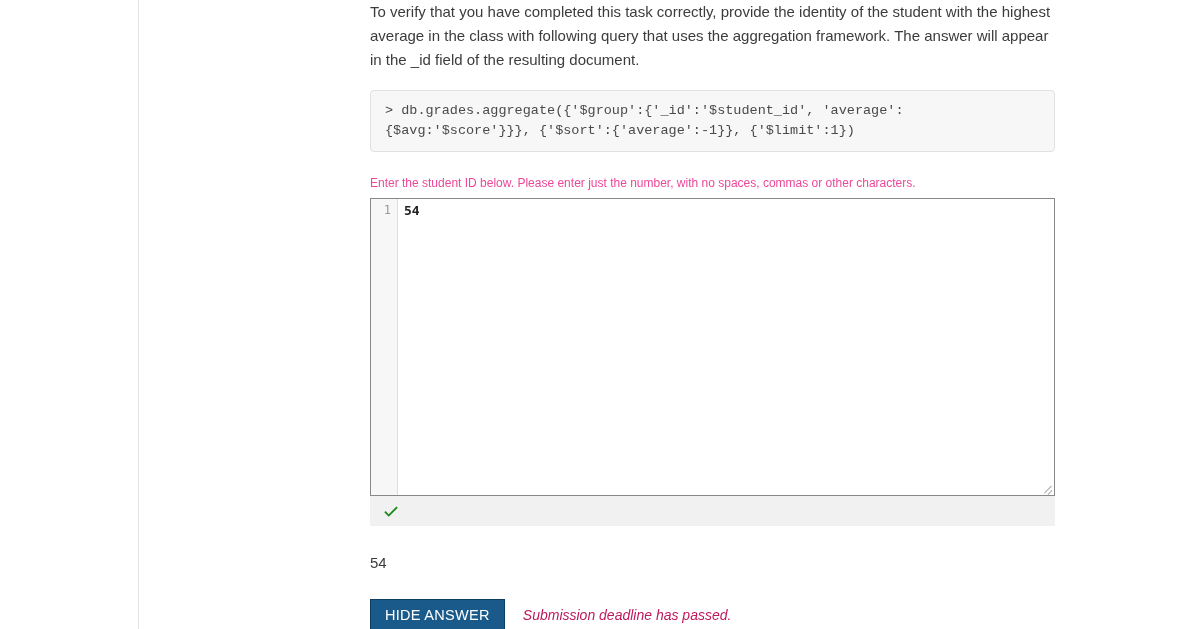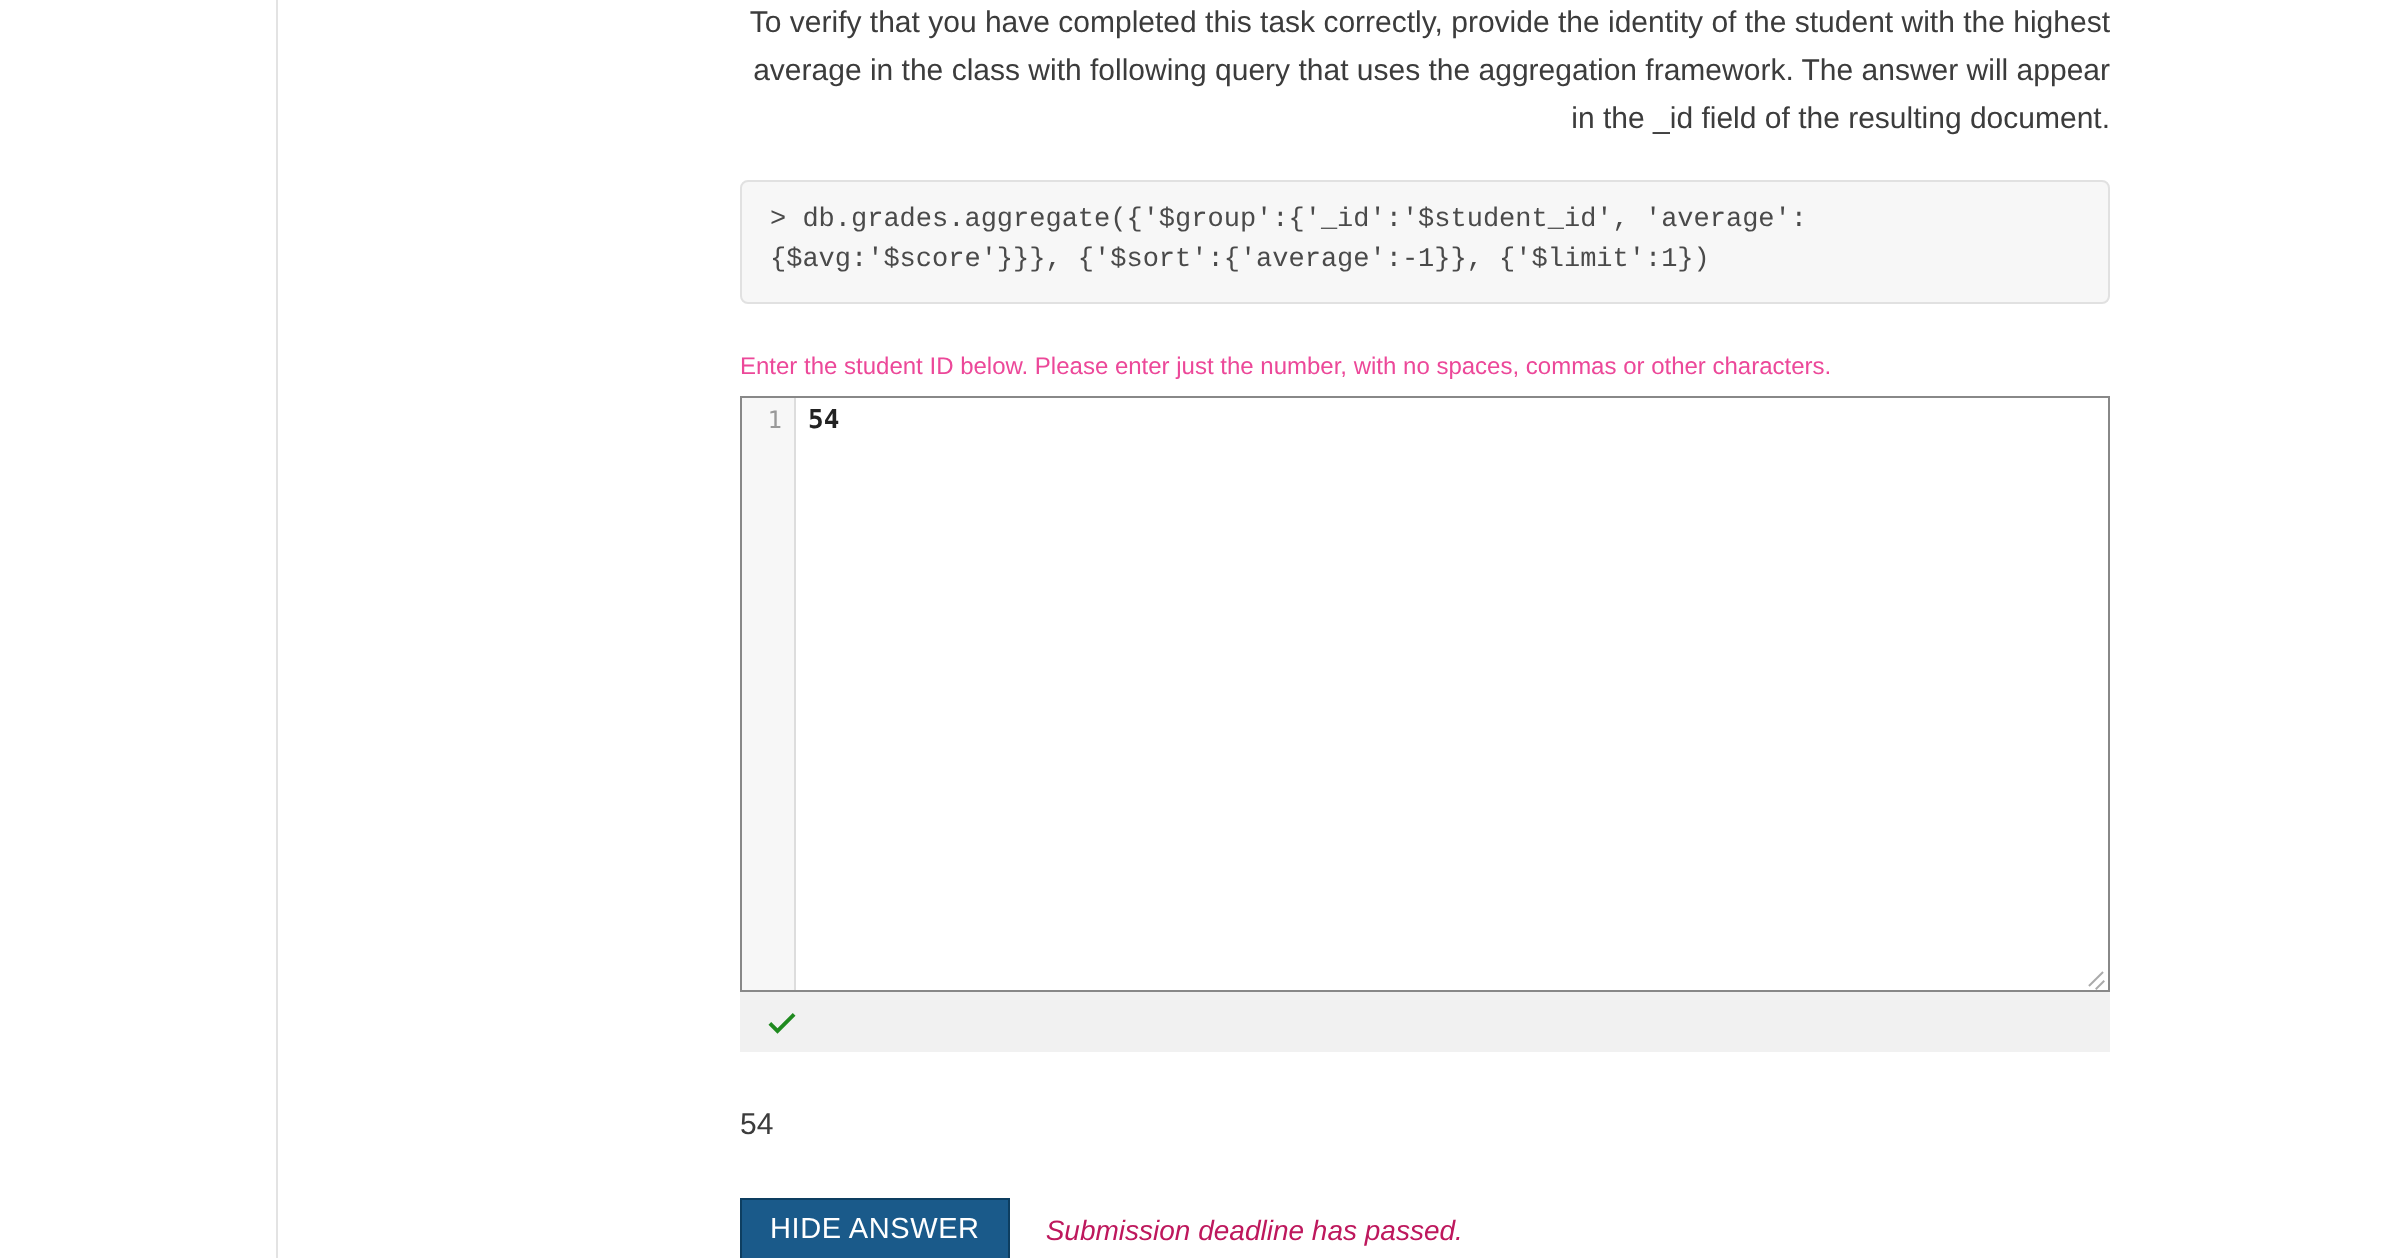--- a/index.html
+++ b/index.html
@@ -29,21 +29,20 @@
       position: absolute;
       left: 370px;
       top: 0;
       width: 685px;
     }
     .instruction-text {
       color: #3c3c3c;
       font-size: 15px;
       line-height: 24px;
       margin-bottom: 18px;
-      text-align: right;
     }
     .code-block {
       background: #f7f7f7;
       border: 1px solid #e1e1e1;
       border-radius: 4px;
       padding: 10px 14px;
       font-family: Menlo, Monaco, Consolas, "Courier New", monospace;
       font-size: 13.5px;
       color: #4a4a4a;
       line-height: 20px;

